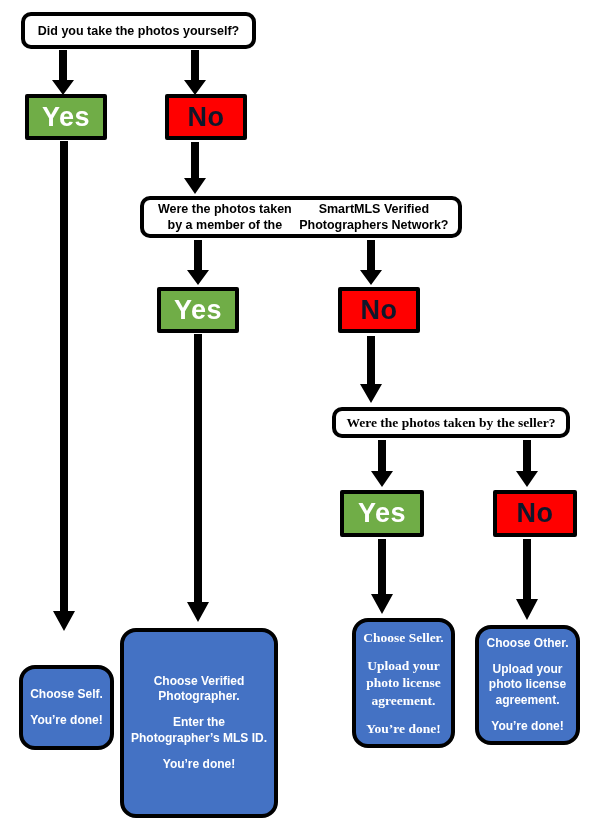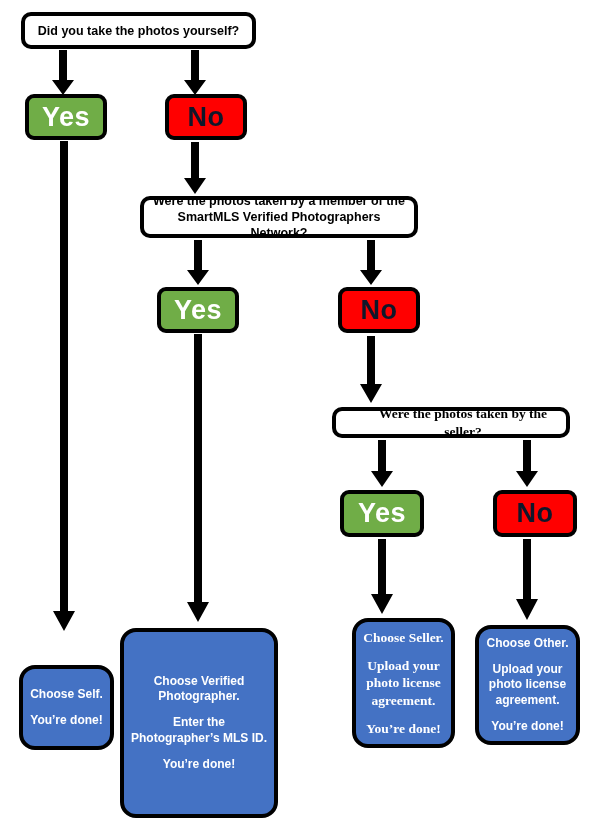--- a/index.html
+++ b/index.html
@@ -31,24 +31,23 @@
     background: #ffffff;
     color: #000000;
     border-radius: 10px;
     font-weight: bold;
     font-size: 12.5px;
     padding: 3px 8px;
   }
   .question.serif {
     font-family: "Liberation Serif", serif;
     font-size: 13.5px;
-    padding-left: 32px;
   }
   .answer {
-    border-radius: 9px;
+    border-radius: 2px;
     font-weight: bold;
     font-size: 27px;
     letter-spacing: 0.5px;
   }
   .answer.yes {
     background: #70AD47;
     color: #ffffff;
   }
   .answer.no {
     background: #FF0000;
@@ -114,21 +113,21 @@
       <path d="M8 0 H16 V470 H23 L12 490 L1 470 H8 Z" fill="#000000"></path>
     </svg>
   </div>
 
   <div class="arrow" style="left:183px; top:142px;">
     <svg width="24" height="53" viewBox="0 0 24 53" aria-hidden="true">
       <path d="M8 0 H16 V36 H23 L12 52 L1 36 H8 Z" fill="#000000"></path>
     </svg>
   </div>
 
-  <div class="node question" style="left:140px; top:196px; width:278px; height:42px; flex-direction:column;">
+  <div class="node question" style="left:140px; top:196px; width:322px; height:42px; flex-direction:row;">
     <span>Were the photos taken by a member of the</span>
     <span>SmartMLS Verified Photographers Network?</span>
   </div>
 
   <div class="arrow" style="left:186px; top:240px;">
     <svg width="24" height="46" viewBox="0 0 24 46" aria-hidden="true">
       <path d="M8 0 H16 V30 H23 L12 45 L1 30 H8 Z" fill="#000000"></path>
     </svg>
   </div>
   <div class="arrow" style="left:359px; top:240px;">

